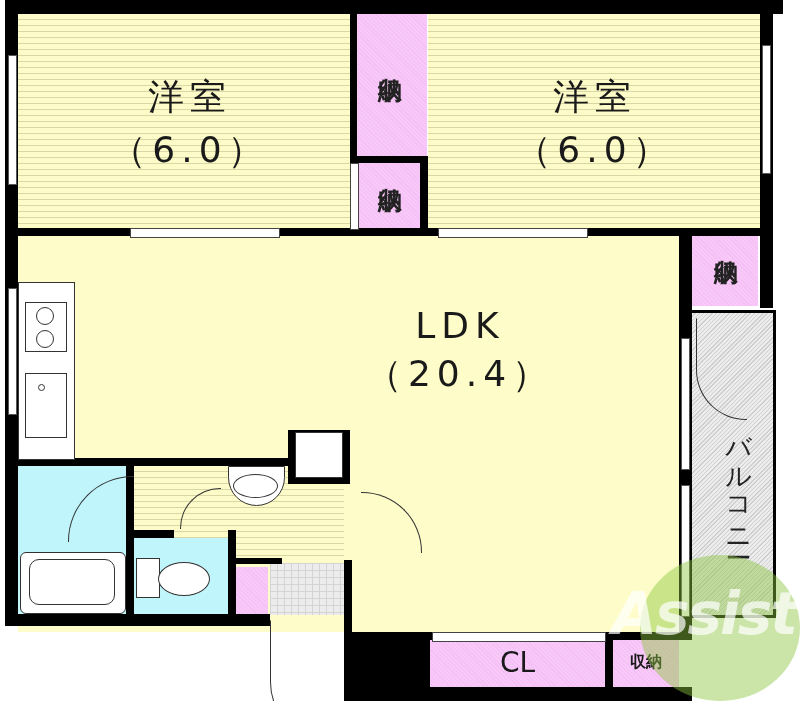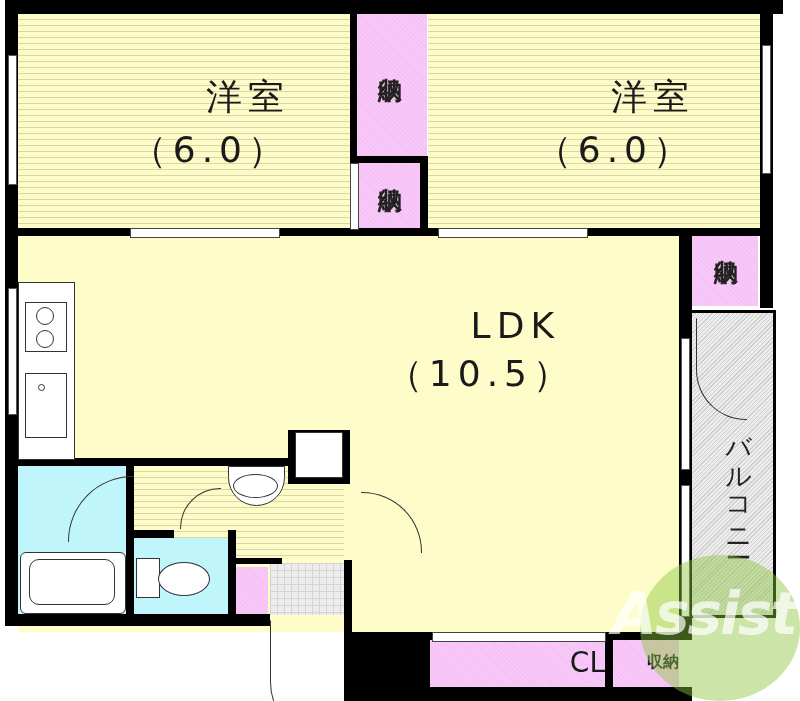--- a/index.html
+++ b/index.html
@@ -5,21 +5,21 @@
   html,body{margin:0;padding:0;background:#ffffff;}
   body{width:800px;height:701px;position:relative;overflow:hidden;font-family:"DejaVu Sans","Liberation Sans",sans-serif;}
   .abs{position:absolute;box-sizing:border-box;}
   .wall{position:absolute;background:#000;}
   .room-y{background:#fefdc9;}
   .room-stripe{background:#fdfbc8;background-image:repeating-linear-gradient(to bottom,#fdfbc8 0px,#fdfbc8 5px,#d9d6a8 5px,#d9d6a8 6px);}
   .room-pink{background:#f8c8f8;background-image:repeating-linear-gradient(45deg,#f8c8f8 0,#f8c8f8 2px,#f4bff4 2px,#f4bff4 3px);}
   .room-blue{background:#bff5fb;}
   .room-gray{background:#e6e6e6;background-image:repeating-linear-gradient(135deg,#ececec 0,#ececec 2px,#cfcfcf 2px,#cfcfcf 3px);}
   .tile{background:#ffffff;background-image:linear-gradient(#d4d4d4 1px,transparent 1px),linear-gradient(90deg,#d4d4d4 1px,transparent 1px);background-size:7px 7px;background-color:#ececec;}
-  .label{position:absolute;color:#1a1a1a;text-align:right;white-space:nowrap;}
+  .label{position:absolute;color:#1a1a1a;text-align:center;white-space:nowrap;}
   .big{font-size:36px;letter-spacing:6px;line-height:44px;}
   .vert{writing-mode:vertical-rl;text-orientation:upright;font-size:24px;font-weight:bold;color:#222;letter-spacing:2px;}
   .win{position:absolute;background:#fff;border:1px solid #555;}
   .sash{position:absolute;background:#fff;border:1px solid #444;}
   .fixture{position:absolute;background:#fff;border:1px solid #333;}
   .door-arc{position:absolute;border:1px solid #333;border-color:#333 #333 transparent transparent;}
 </style>
 </head>
 <body>
 
@@ -108,21 +108,21 @@
 <div class="door-arc" style="left:180px;top:488px;width:80px;height:80px;border-radius:0 40px 0 0;transform:scaleX(-1);clip-path:inset(0 0 50% 50%);"></div>
 <div class="door-arc" style="left:300px;top:492px;width:120px;height:120px;border-radius:0 60px 0 0;clip-path:inset(0 0 50% 50%);"></div>
 <div class="door-arc" style="left:230px;top:620px;width:120px;height:120px;border-radius:0 0 0 60px;border-color:transparent transparent #333 #333;clip-path:inset(0 50% 0 0);transform:translateX(40px);"></div>
 <div class="door-arc" style="left:662px;top:318px;width:100px;height:100px;border-radius:0 0 0 50px;border-color:transparent transparent #333 #333;clip-path:inset(0 50% 0 0);transform:translateX(34px);"></div>
 
 <div class="label big" style="left:90px;top:75px;width:200px;">洋室</div>
 <div class="label big" style="left:90px;top:128px;width:200px;">（6.0）</div>
 <div class="label big" style="left:495px;top:75px;width:200px;">洋室</div>
 <div class="label big" style="left:495px;top:128px;width:200px;">（6.0）</div>
 <div class="label big" style="left:360px;top:304px;width:200px;">LDK</div>
-<div class="label big" style="left:345px;top:352px;width:230px;">（10.5）</div>
+<div class="label big" style="left:345px;top:352px;width:230px;">（20.4）</div>
 
 <div class="label vert" style="left:374px;top:58px;">収納</div>
 <div class="label vert" style="left:374px;top:168px;">収納</div>
 <div class="label vert" style="left:710px;top:240px;">収納</div>
 <div class="label vert" style="left:722px;top:418px;font-weight:normal;font-size:26px;">バルコニー</div>
 <div class="label" style="left:430px;top:645px;width:175px;font-size:28px;line-height:36px;">CL</div>
 <div class="label" style="left:613px;top:652px;width:66px;font-size:16px;font-weight:bold;">収納</div>
 
 <div class="abs" style="left:640px;top:555px;width:160px;height:146px;border-radius:50%;background:rgba(140,198,63,0.45);"></div>
 <div class="label" style="left:612px;top:580px;font-size:58px;font-weight:bold;color:rgba(255,255,255,0.7);letter-spacing:-2px;font-style:italic;">Assist</div>

